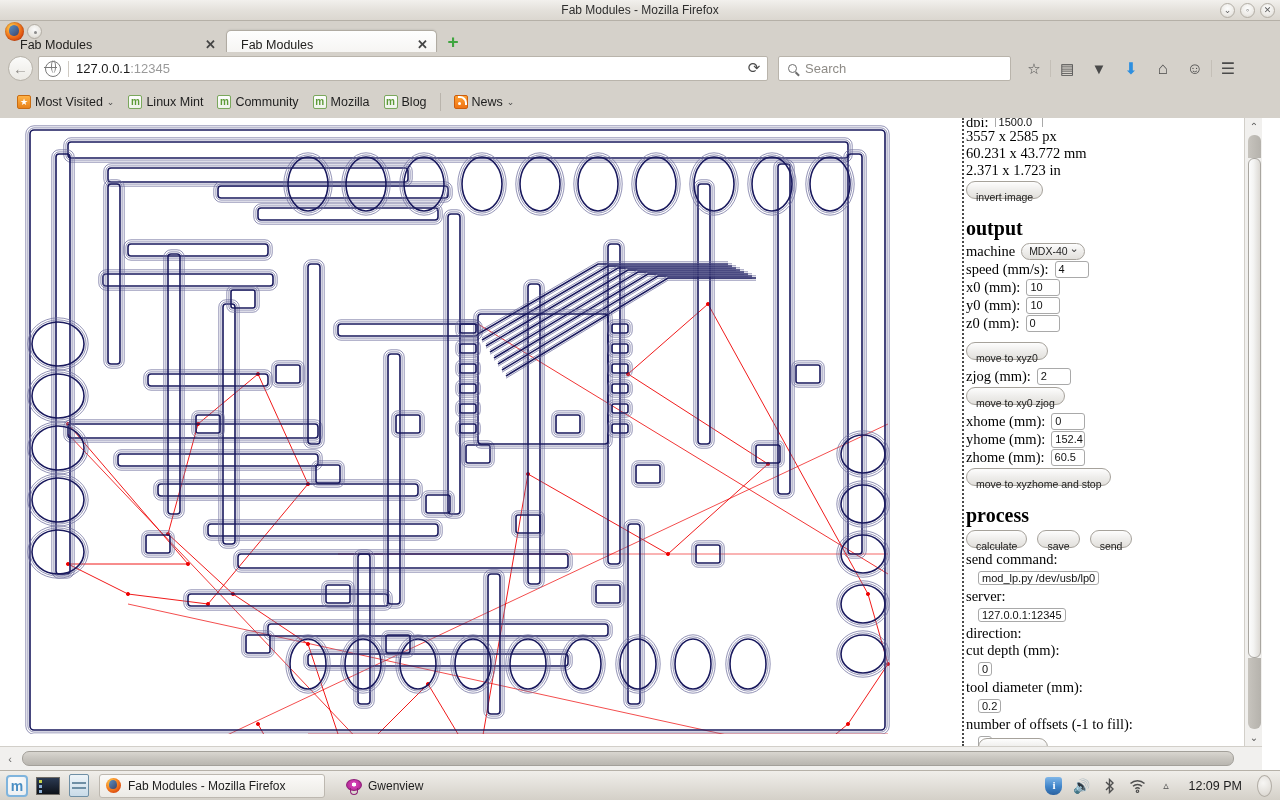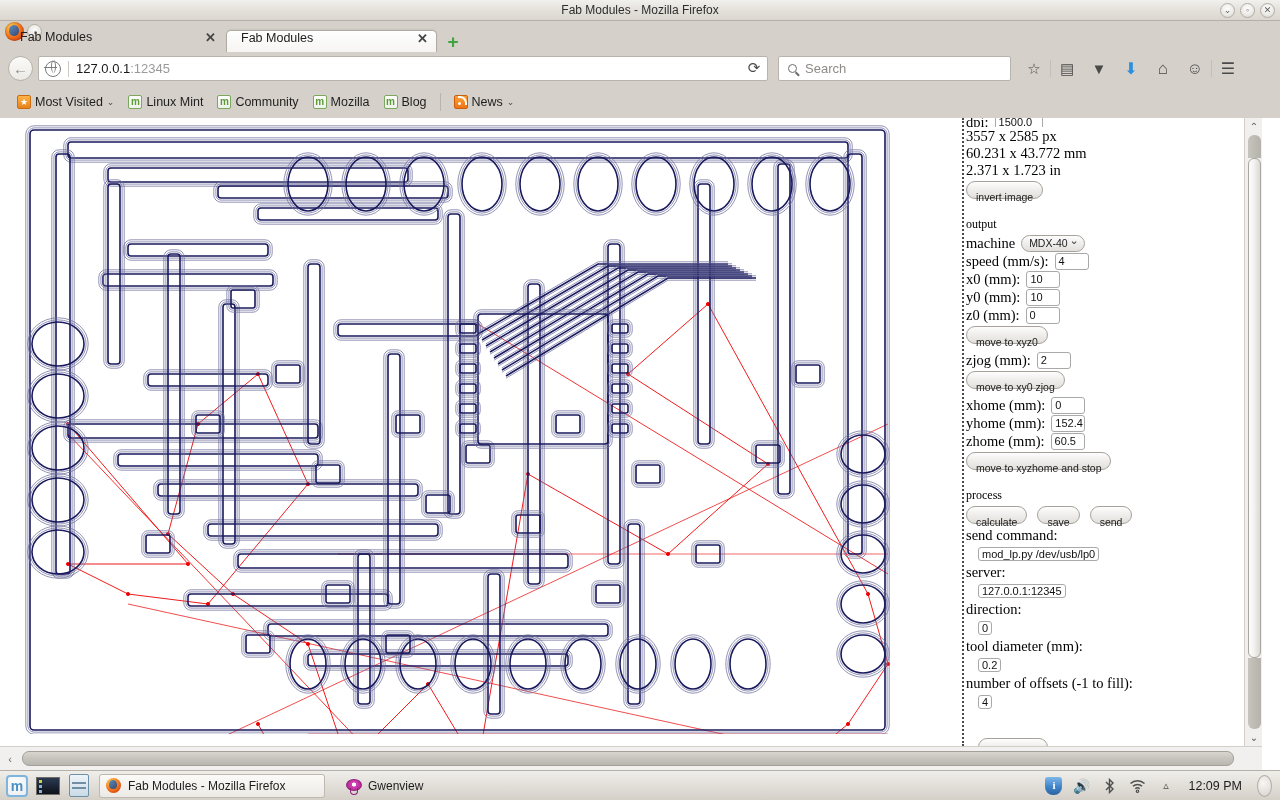--- a/index.html
+++ b/index.html
@@ -53,21 +53,21 @@
     border-radius: 50%;
     background: radial-gradient(circle at 50% 35%, #fafafa 0%, #e9e7e2 60%, #cfcbc3 100%);
     border: 1px solid #b3aea5;
   }
   .listall::after {
     content:""; position:absolute; left:6px; top:6px; width:3px; height:3px;
     border-radius:50%; background:#8b8b8b;
   }
   .tab {
     position: absolute; top: 9px; height: 22px;
-    display: flex; align-items: flex-start; padding: 0 8px 0 14px;
+    display: flex; align-items: flex-end; padding: 0 8px 0 14px;
     font-size: 12.5px; color: #22211f;
   }
   .tab.inactive { left: 6px; width: 218px; }
   .tab.active {
     left: 226px; width: 211px;
     background: linear-gradient(to bottom,#fefefe 0%, #f6f5f3 100%);
     border: 1px solid #b0aba2; border-bottom: none;
     border-radius: 5px 5px 0 0;
     box-shadow: 0 -1px 2px rgba(0,0,0,.06);
   }
@@ -179,21 +179,21 @@
   }
 
   
   .panel {
     position: absolute; left: 966px; top: 0; width: 290px; height: 628px;
     font-family: "Liberation Serif", serif; font-size: 14.5px; color: #000;
     overflow: hidden;
   }
   .row { display: flex; align-items: flex-start; gap: 6px; margin-bottom: 1px; white-space: nowrap; }
   .lbl { font-family: "Liberation Serif", serif; font-size: 14.5px; }
-  .sec { font-weight: normal; font-size: 12px; margin-top: 12px; margin-bottom: 3px; }
+  .sec { font-weight: bold; font-size: 20px; margin-top: 12px; margin-bottom: 3px; }
   .txt {
     font-family: "Liberation Sans", sans-serif; font-size: 11px; color: #111;
     background: #fff; border: 1px solid #a9a9a9; border-radius: 3px;
     height: 17px; padding: 0 3px; line-height: 15px;
   }
   .btn {
     font-family: "Liberation Sans", sans-serif; font-size: 10.5px; color: #1c1c1c;
     background: linear-gradient(to bottom, #fdfdfd 0%, #efeeec 48%, #e2e0dc 100%);
     border: 1px solid #a6a29b; border-radius: 9px;
     height: 17px; padding: 8px 9px; line-height: 15px; display: inline-block;
@@ -807,21 +807,21 @@
         <span class="txt" style="width:34px;">10</span>
       </div>
       <div class="row">
         <span class="lbl">y0 (mm):</span>
         <span class="txt" style="width:34px;">10</span>
       </div>
       <div class="row">
         <span class="lbl">z0 (mm):</span>
         <span class="txt" style="width:34px;">0</span>
       </div>
-      <div style="margin-top:2px;margin-bottom:2px;">
+      <div style="margin-top:10px;margin-bottom:2px;">
         <span class="btn">move to xyz0</span>
       </div>
 
       <div class="row">
         <span class="lbl">zjog (mm):</span>
         <span class="txt" style="width:34px;">2</span>
       </div>
       <div style="margin-top:2px;margin-bottom:2px;">
         <span class="btn">move to xy0 zjog</span>
       </div>
@@ -855,20 +855,21 @@
         <span class="txt" style="width:145px;">mod_lp.py /dev/usb/lp0</span>
       </div>
 
       <div class="lbl">server:</div>
       <div class="block-input">
         <span class="txt" style="width:145px;">127.0.0.1:12345</span>
       </div>
 
       <div class="lbl">direction:</div>
 
+      <div class="lbl">cut depth (mm):</div>
       <div class="block-input">
         <span class="txt" style="width:44px;">0</span>
       </div>
 
       <div class="lbl">tool diameter (mm):</div>
       <div class="block-input">
         <span class="txt" style="width:44px;">0.2</span>
       </div>
 
       <div class="lbl">number of offsets (-1 to fill):</div>

